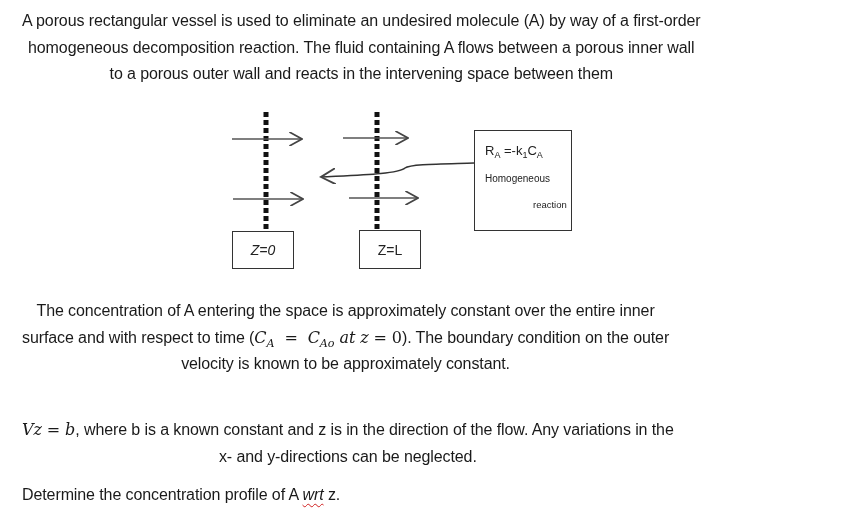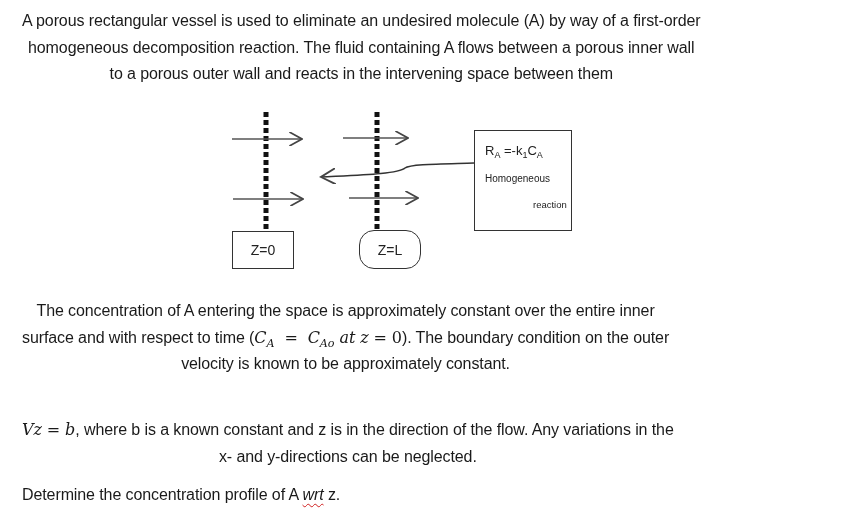--- a/index.html
+++ b/index.html
@@ -60,24 +60,24 @@
     <line x1="377" y1="112" x2="377" y2="229" stroke="#111" stroke-width="5" stroke-dasharray="5,3"></line>
 
     <line x1="232" y1="139" x2="302" y2="139" stroke="#555" stroke-width="1.4" marker-end="url(#ah)"></line>
     <line x1="343" y1="138" x2="408" y2="138" stroke="#555" stroke-width="1.4" marker-end="url(#ah)"></line>
     <line x1="233" y1="199" x2="303" y2="199" stroke="#555" stroke-width="1.4" marker-end="url(#ah)"></line>
     <line x1="349" y1="198" x2="418" y2="198" stroke="#555" stroke-width="1.4" marker-end="url(#ah)"></line>
 
     <path d="M474,163 C440,164 410,164 405,168 C398,174 360,175 321,177" fill="none" stroke="#333" stroke-width="1.6" marker-end="url(#ah)"></path>
   </svg>
 
-  <div class="zbox" style="left:232px; top:231px; width:60px; height:36px;">
+  <div class="zbox" style="left:232px; top:231px; width:60px; height:36px;font-style:italic;">
     <span>Z=0</span>
   </div>
-  <div class="zbox" style="left:359px; top:230px; width:60px; height:37px;border-radius:15px;">
+  <div class="zbox" style="left:359px; top:230px; width:60px; height:37px;">
     <span>Z=L</span>
   </div>
 
   <div class="rbox" style="left:474px; top:130px; width:96px; height:99px;">
     <span class="eq"><span>R</span><sub>A</sub><span> =-k</span><sub>1</sub><span>C</span><sub>A</sub></span>
     <span class="l1">Homogeneous</span>
     <span class="l2">reaction</span>
   </div>
 </div>
 

